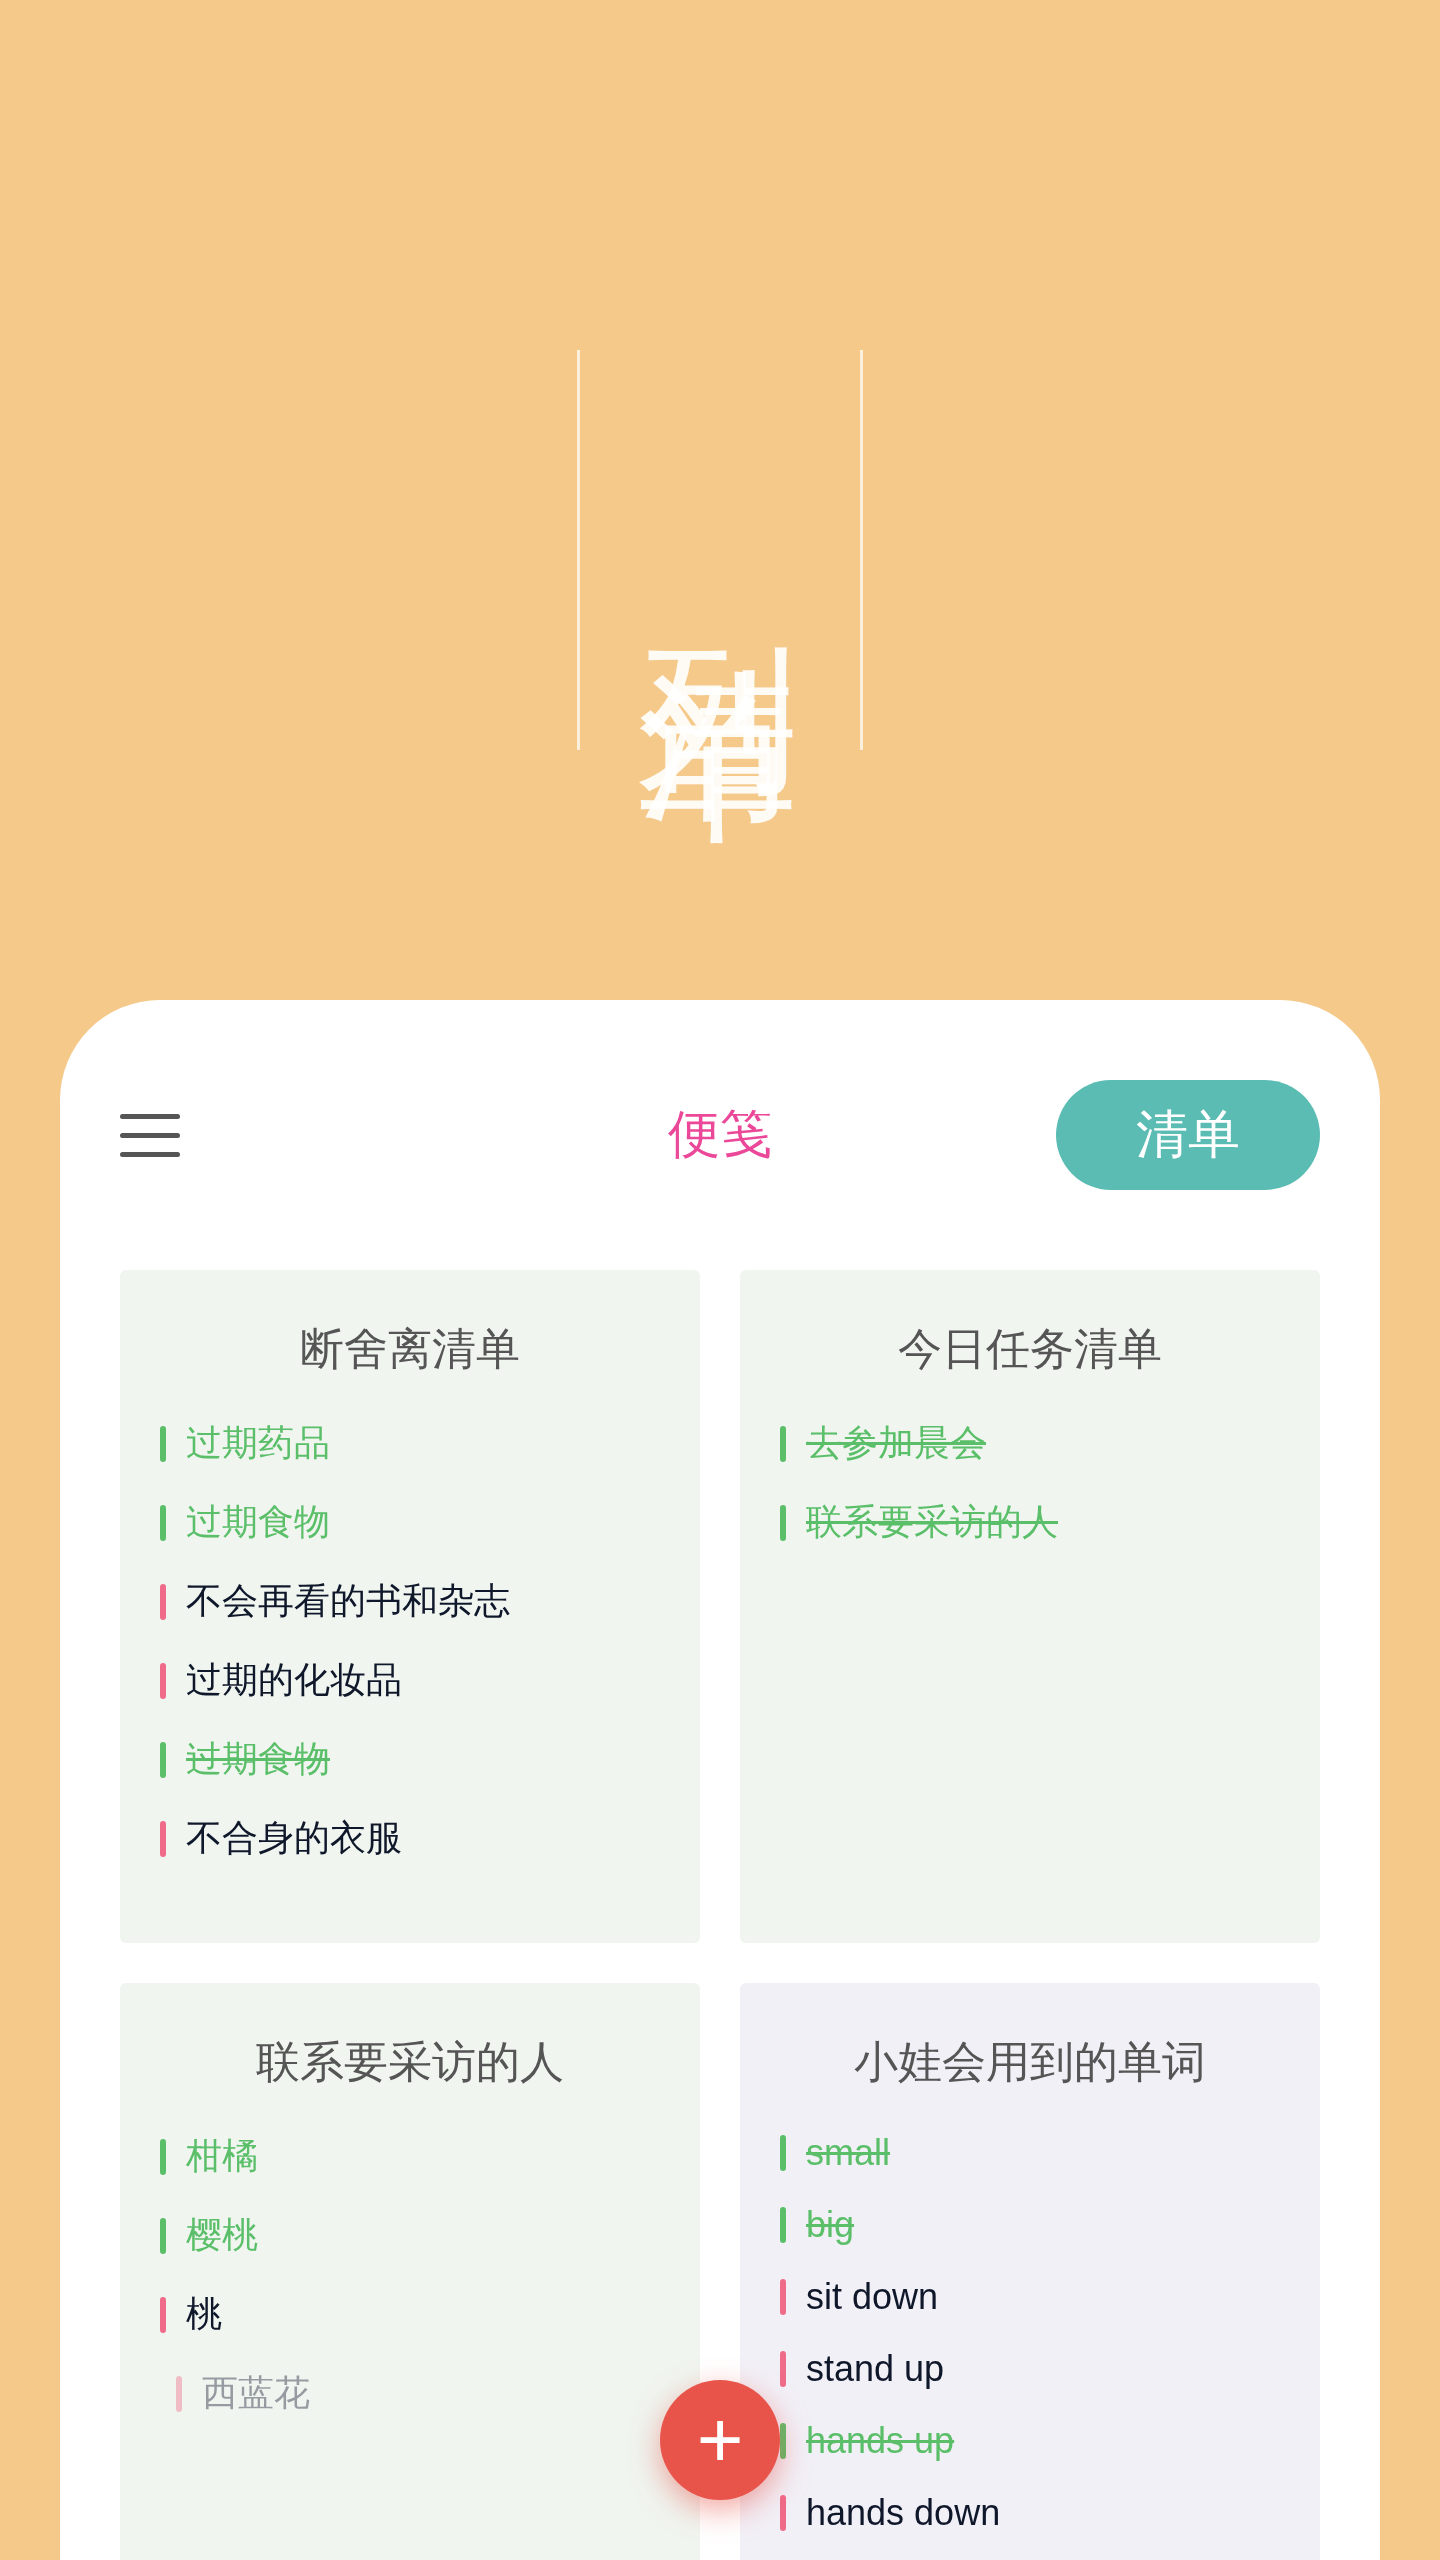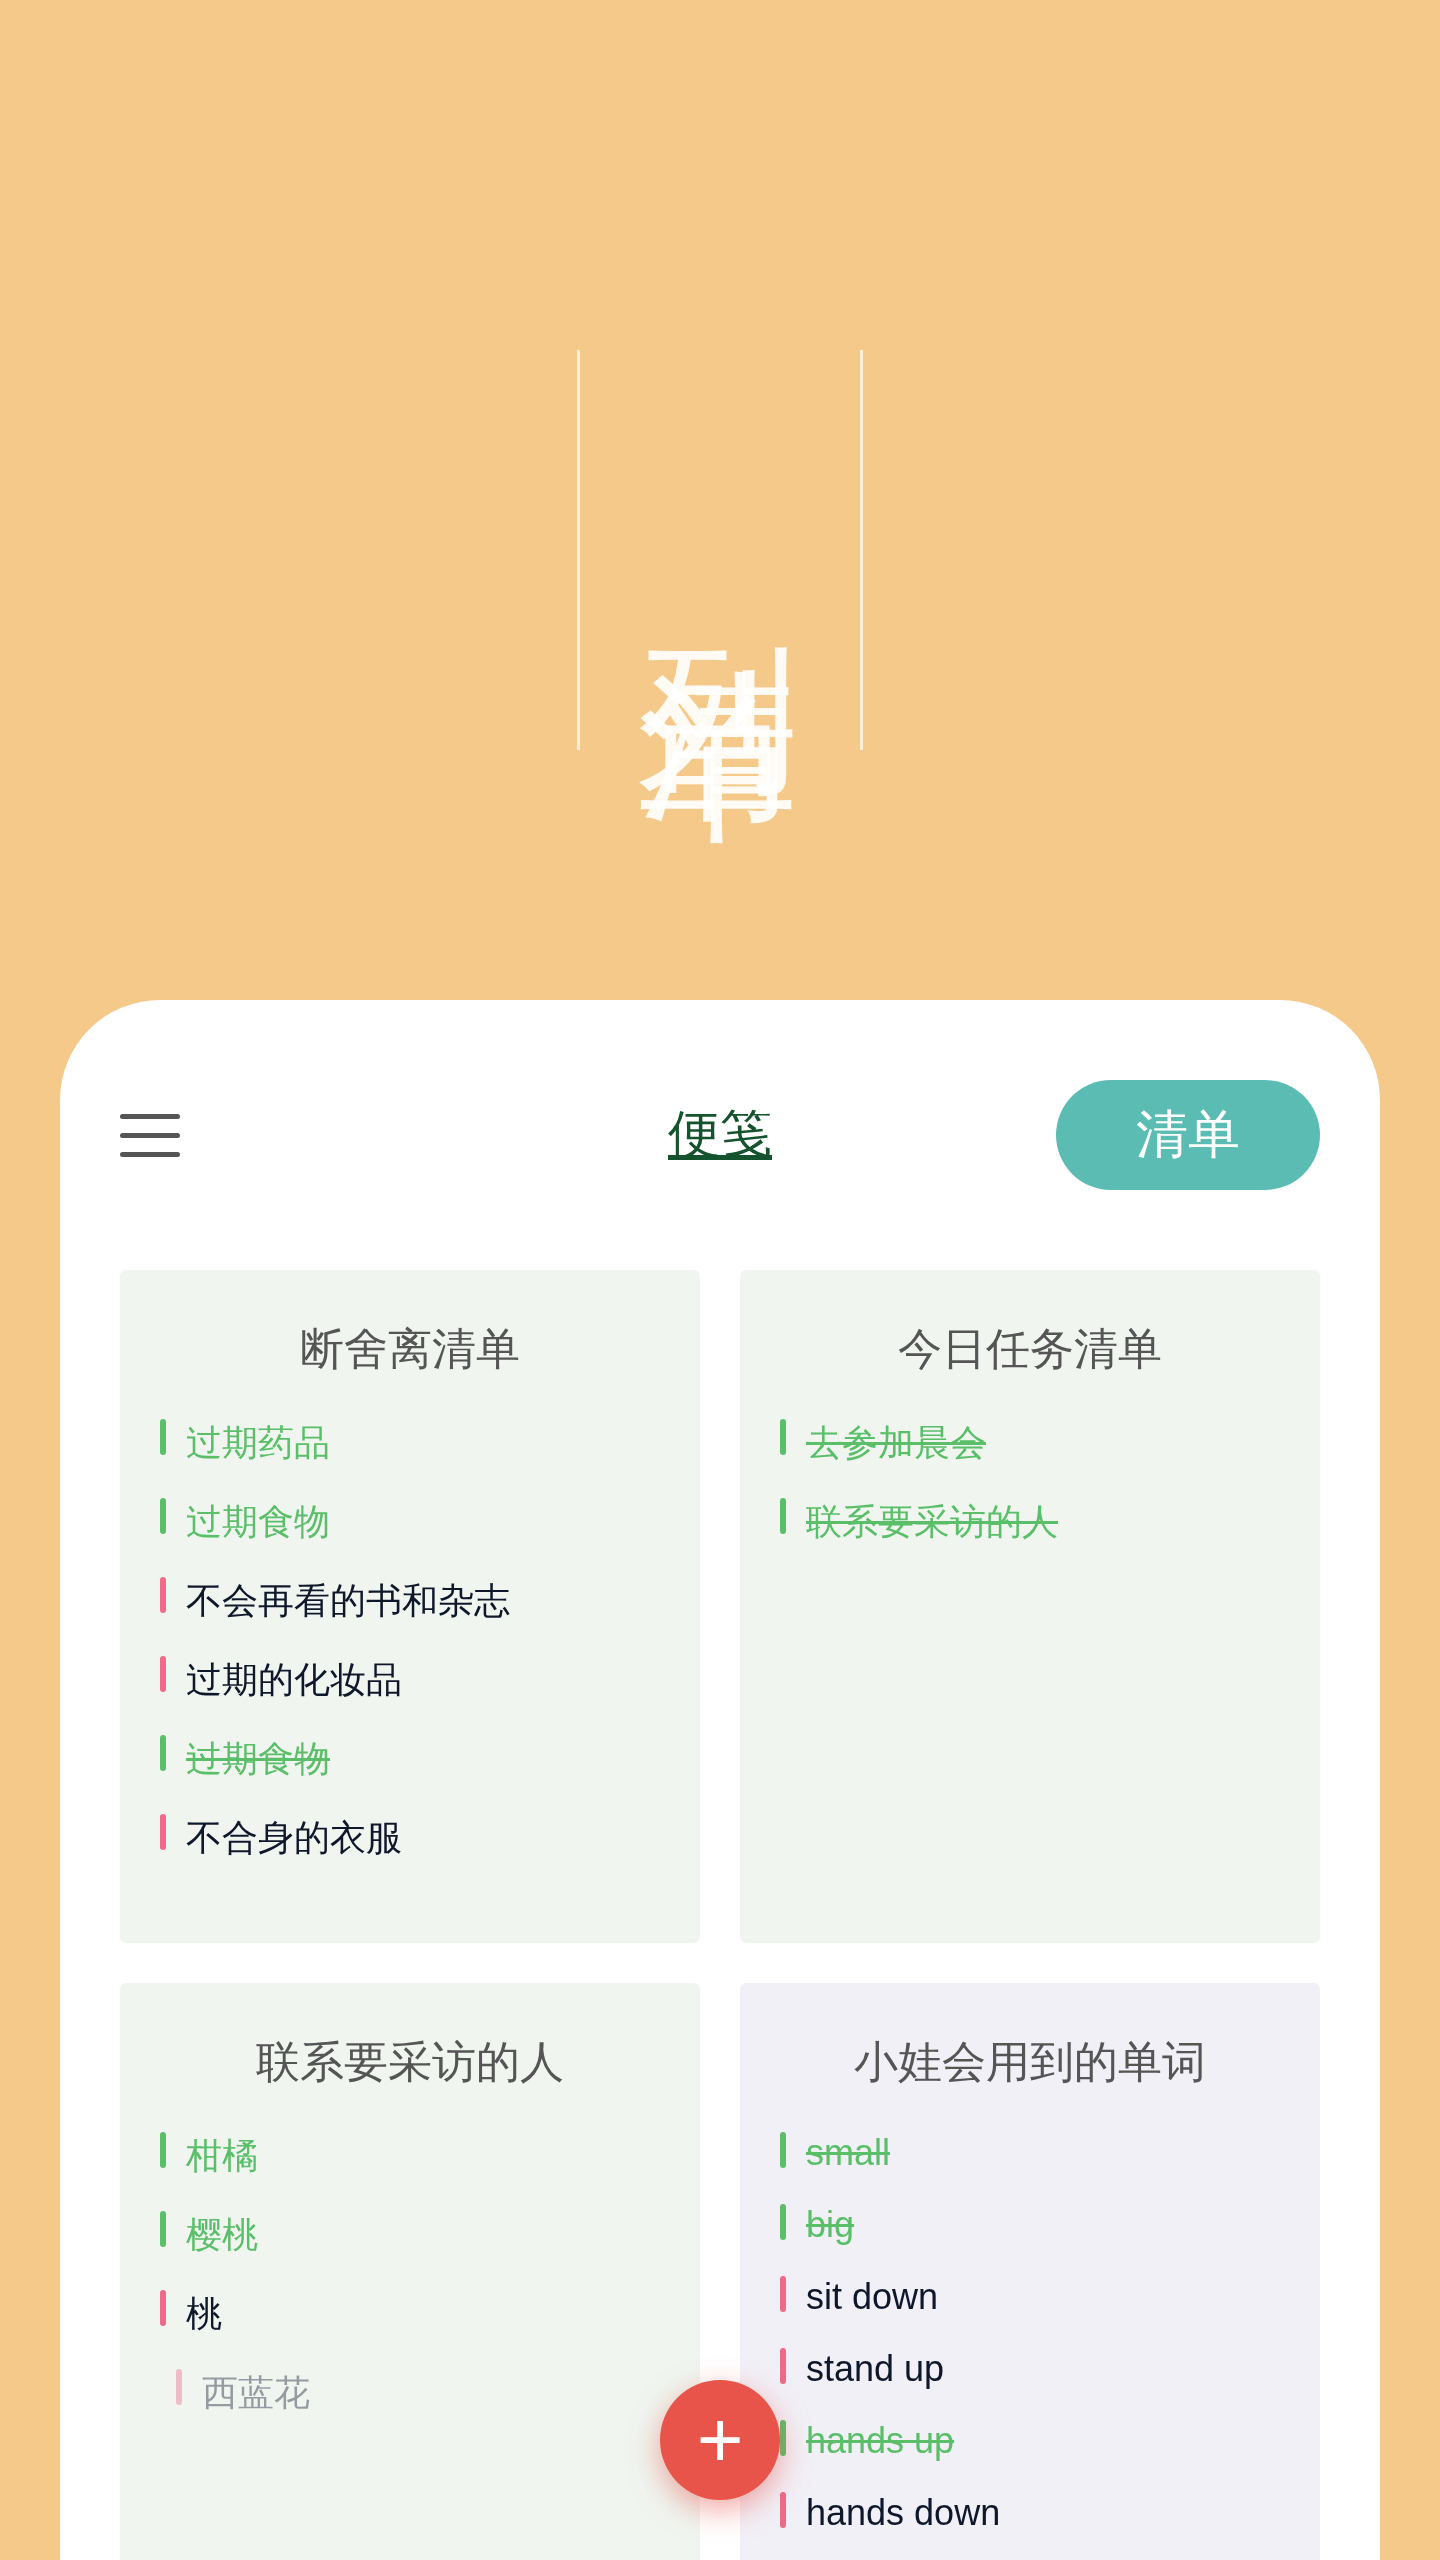--- a/index.html
+++ b/index.html
@@ -84,26 +84,25 @@
     .hamburger-icon span {
       display: block;
       width: 60px;
       height: 5px;
       background: #555;
       border-radius: 3px;
     }
 
     .nav-title {
       font-size: 52px;
-      color: #14532d;
+      color: #ec4899;
       font-weight: 400;
       position: absolute;
       left: 50%;
       transform: translateX(-50%);
-      text-decoration: underline;
     }
 
     .nav-tab-active {
       background: #5BBCB4;
       color: white;
       font-size: 52px;
       padding: 20px 80px;
       border-radius: 60px;
       margin-left: auto;
       font-weight: 400;
@@ -133,20 +132,21 @@
     .card-title {
       font-size: 44px;
       color: #555;
       text-align: center;
       margin-bottom: 40px;
       font-weight: 400;
     }
 
     .list-item {
       display: flex;
+      align-items: center;
       margin-bottom: 30px;
       font-size: 36px;
     }
 
     .list-item .bar {
       width: 6px;
       height: 36px;
       border-radius: 3px;
       margin-right: 20px;
       flex-shrink: 0;

